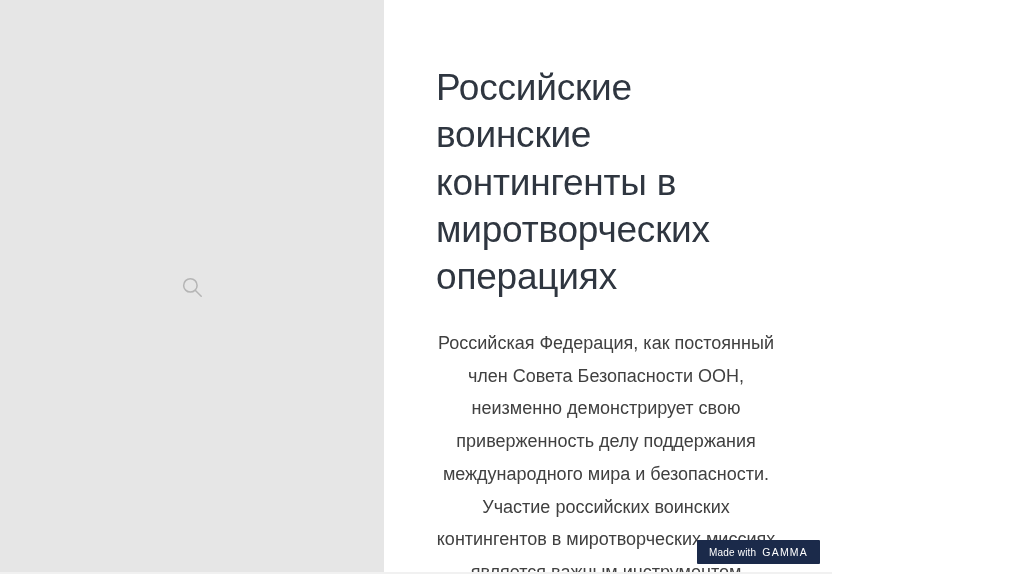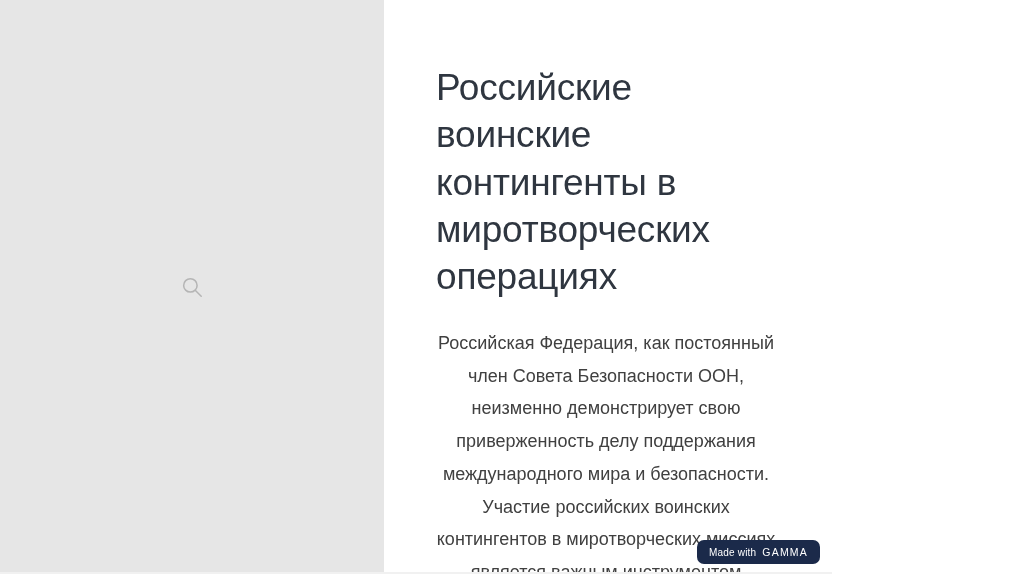--- a/index.html
+++ b/index.html
@@ -94,21 +94,21 @@
   
   .made-with-badge {
     position: absolute;
     right: 12px;
     bottom: 10px;
     display: flex;
     align-items: center;
     gap: 6px;
     background: #1b2a4a;
     color: #ffffff;
-    border-radius: 7px;
+    border-radius: 1px;
     padding: 6px 12px;
     font-size: 10px;
     letter-spacing: 0.2px;
   }
   .made-with-badge .brand {
     font-weight: 400;
     letter-spacing: 1.2px;
     font-size: 10.5px;
   }
   

